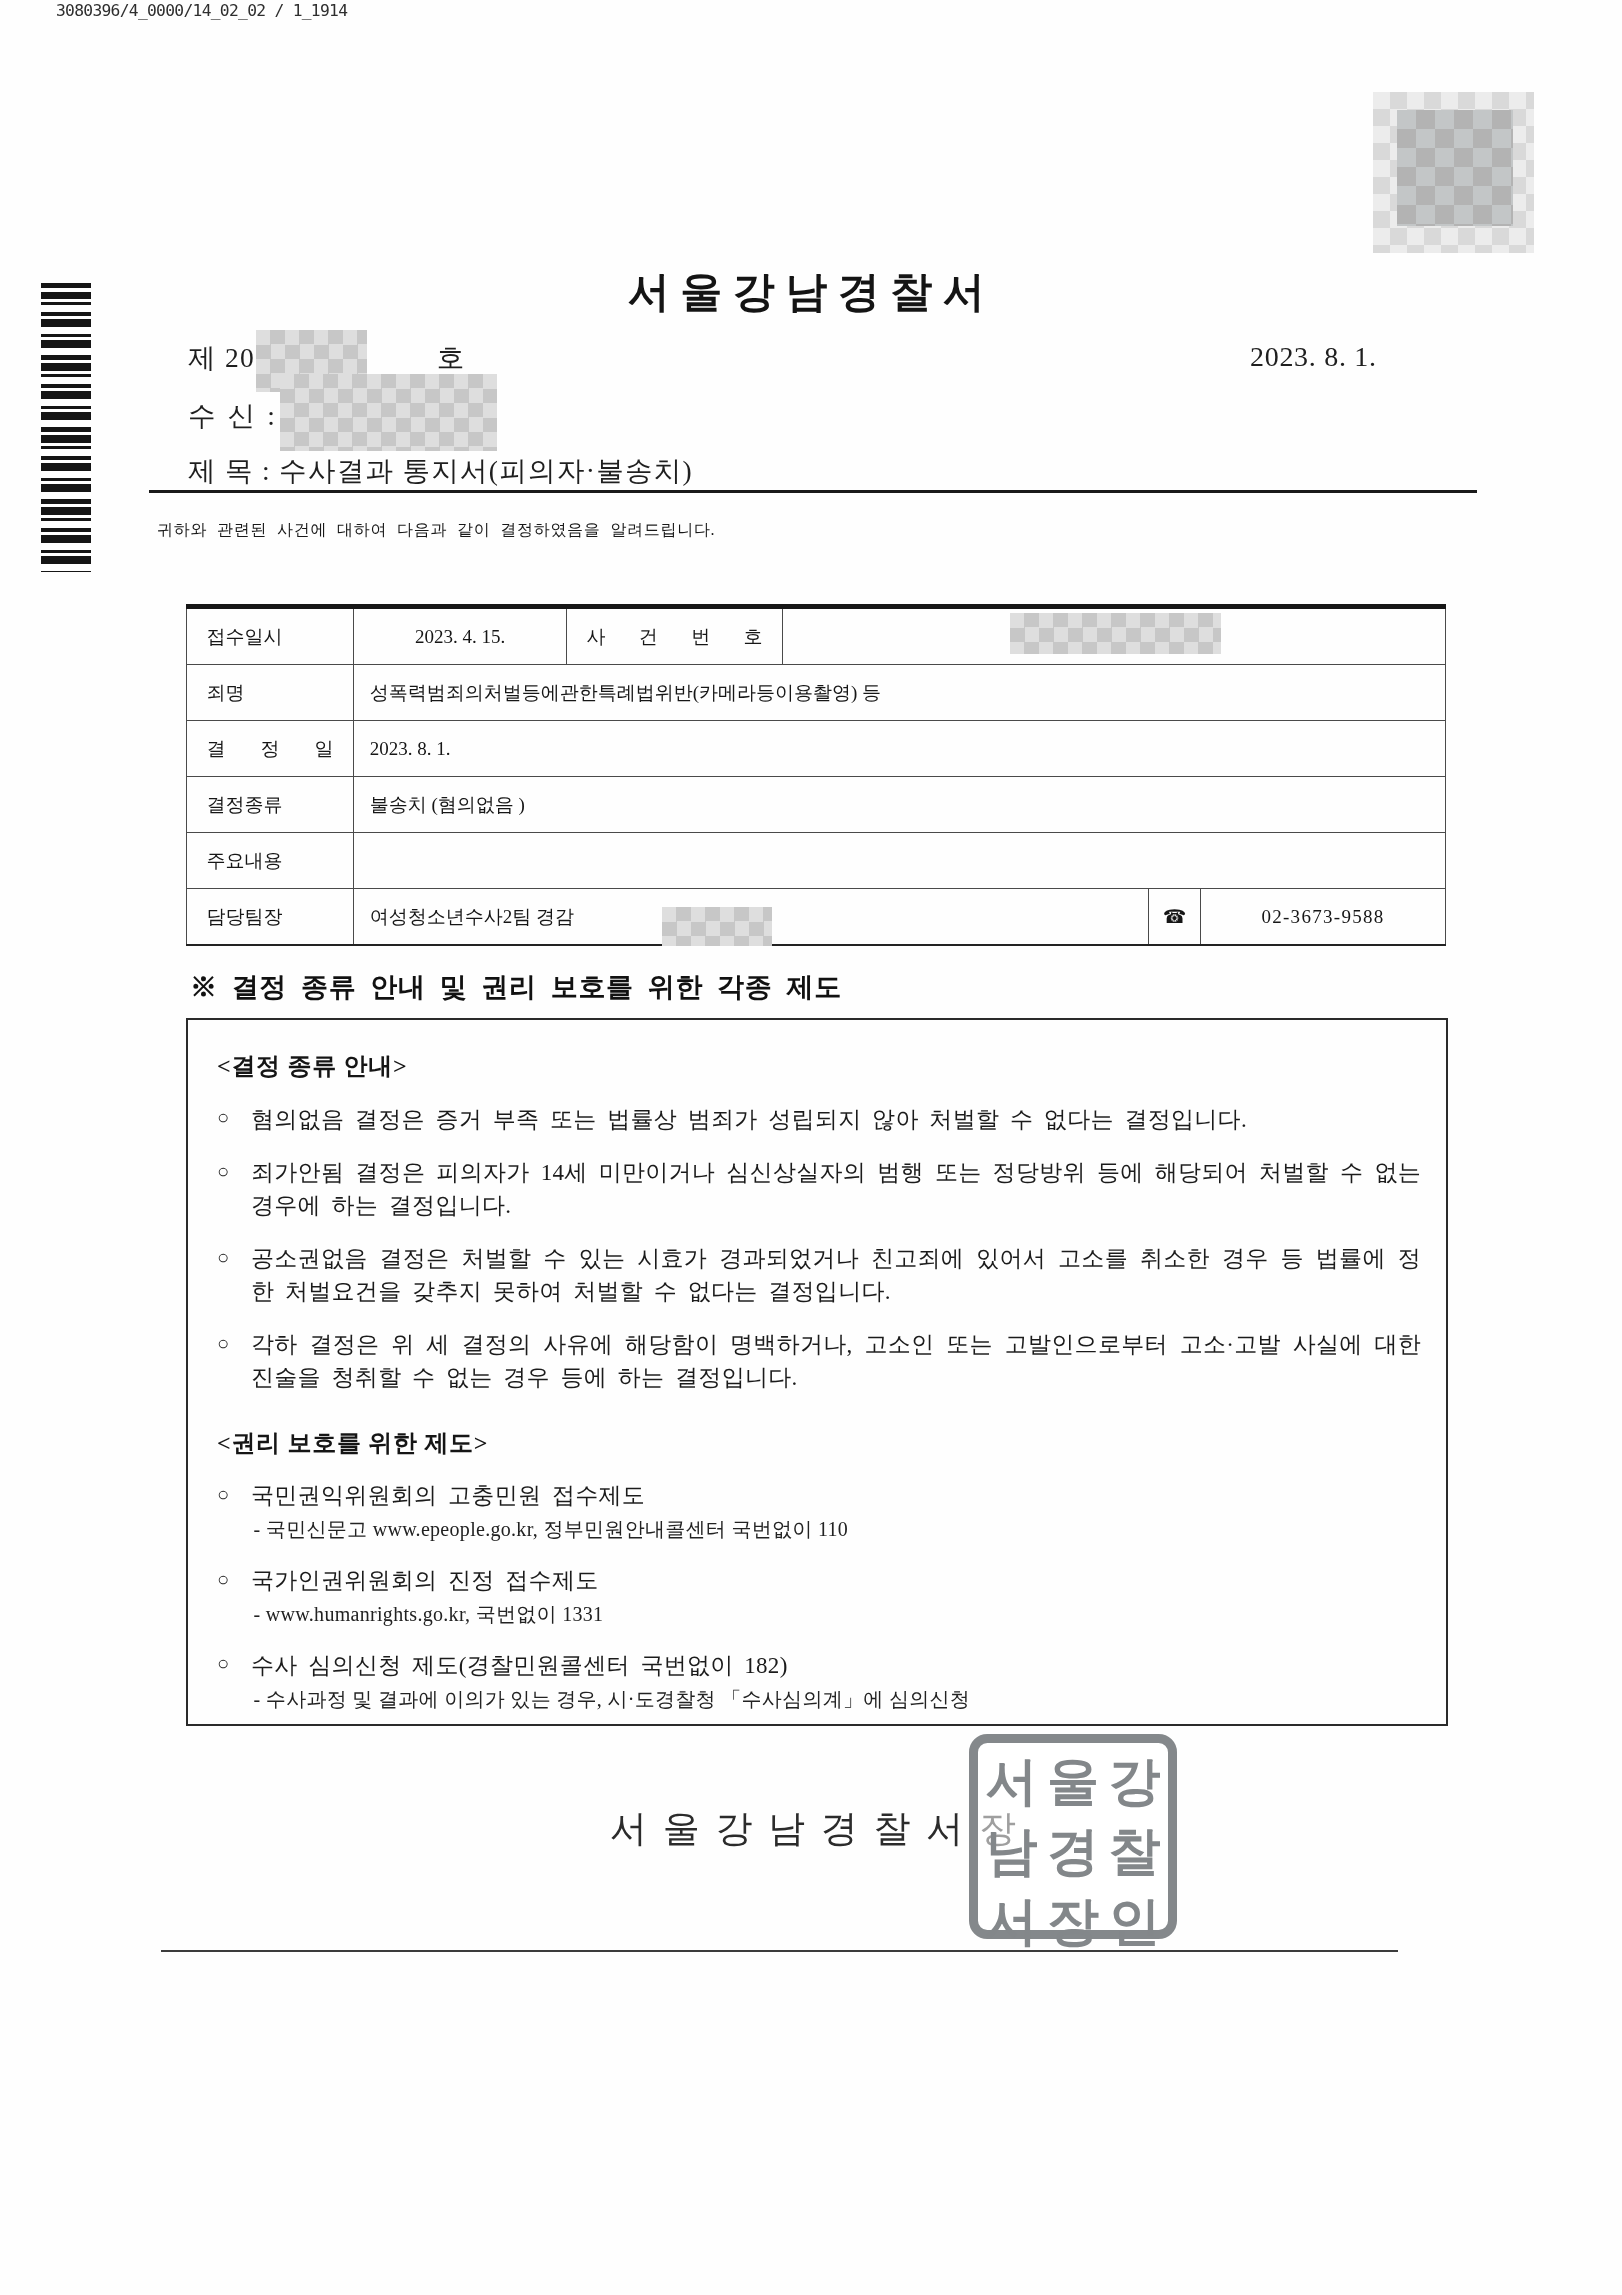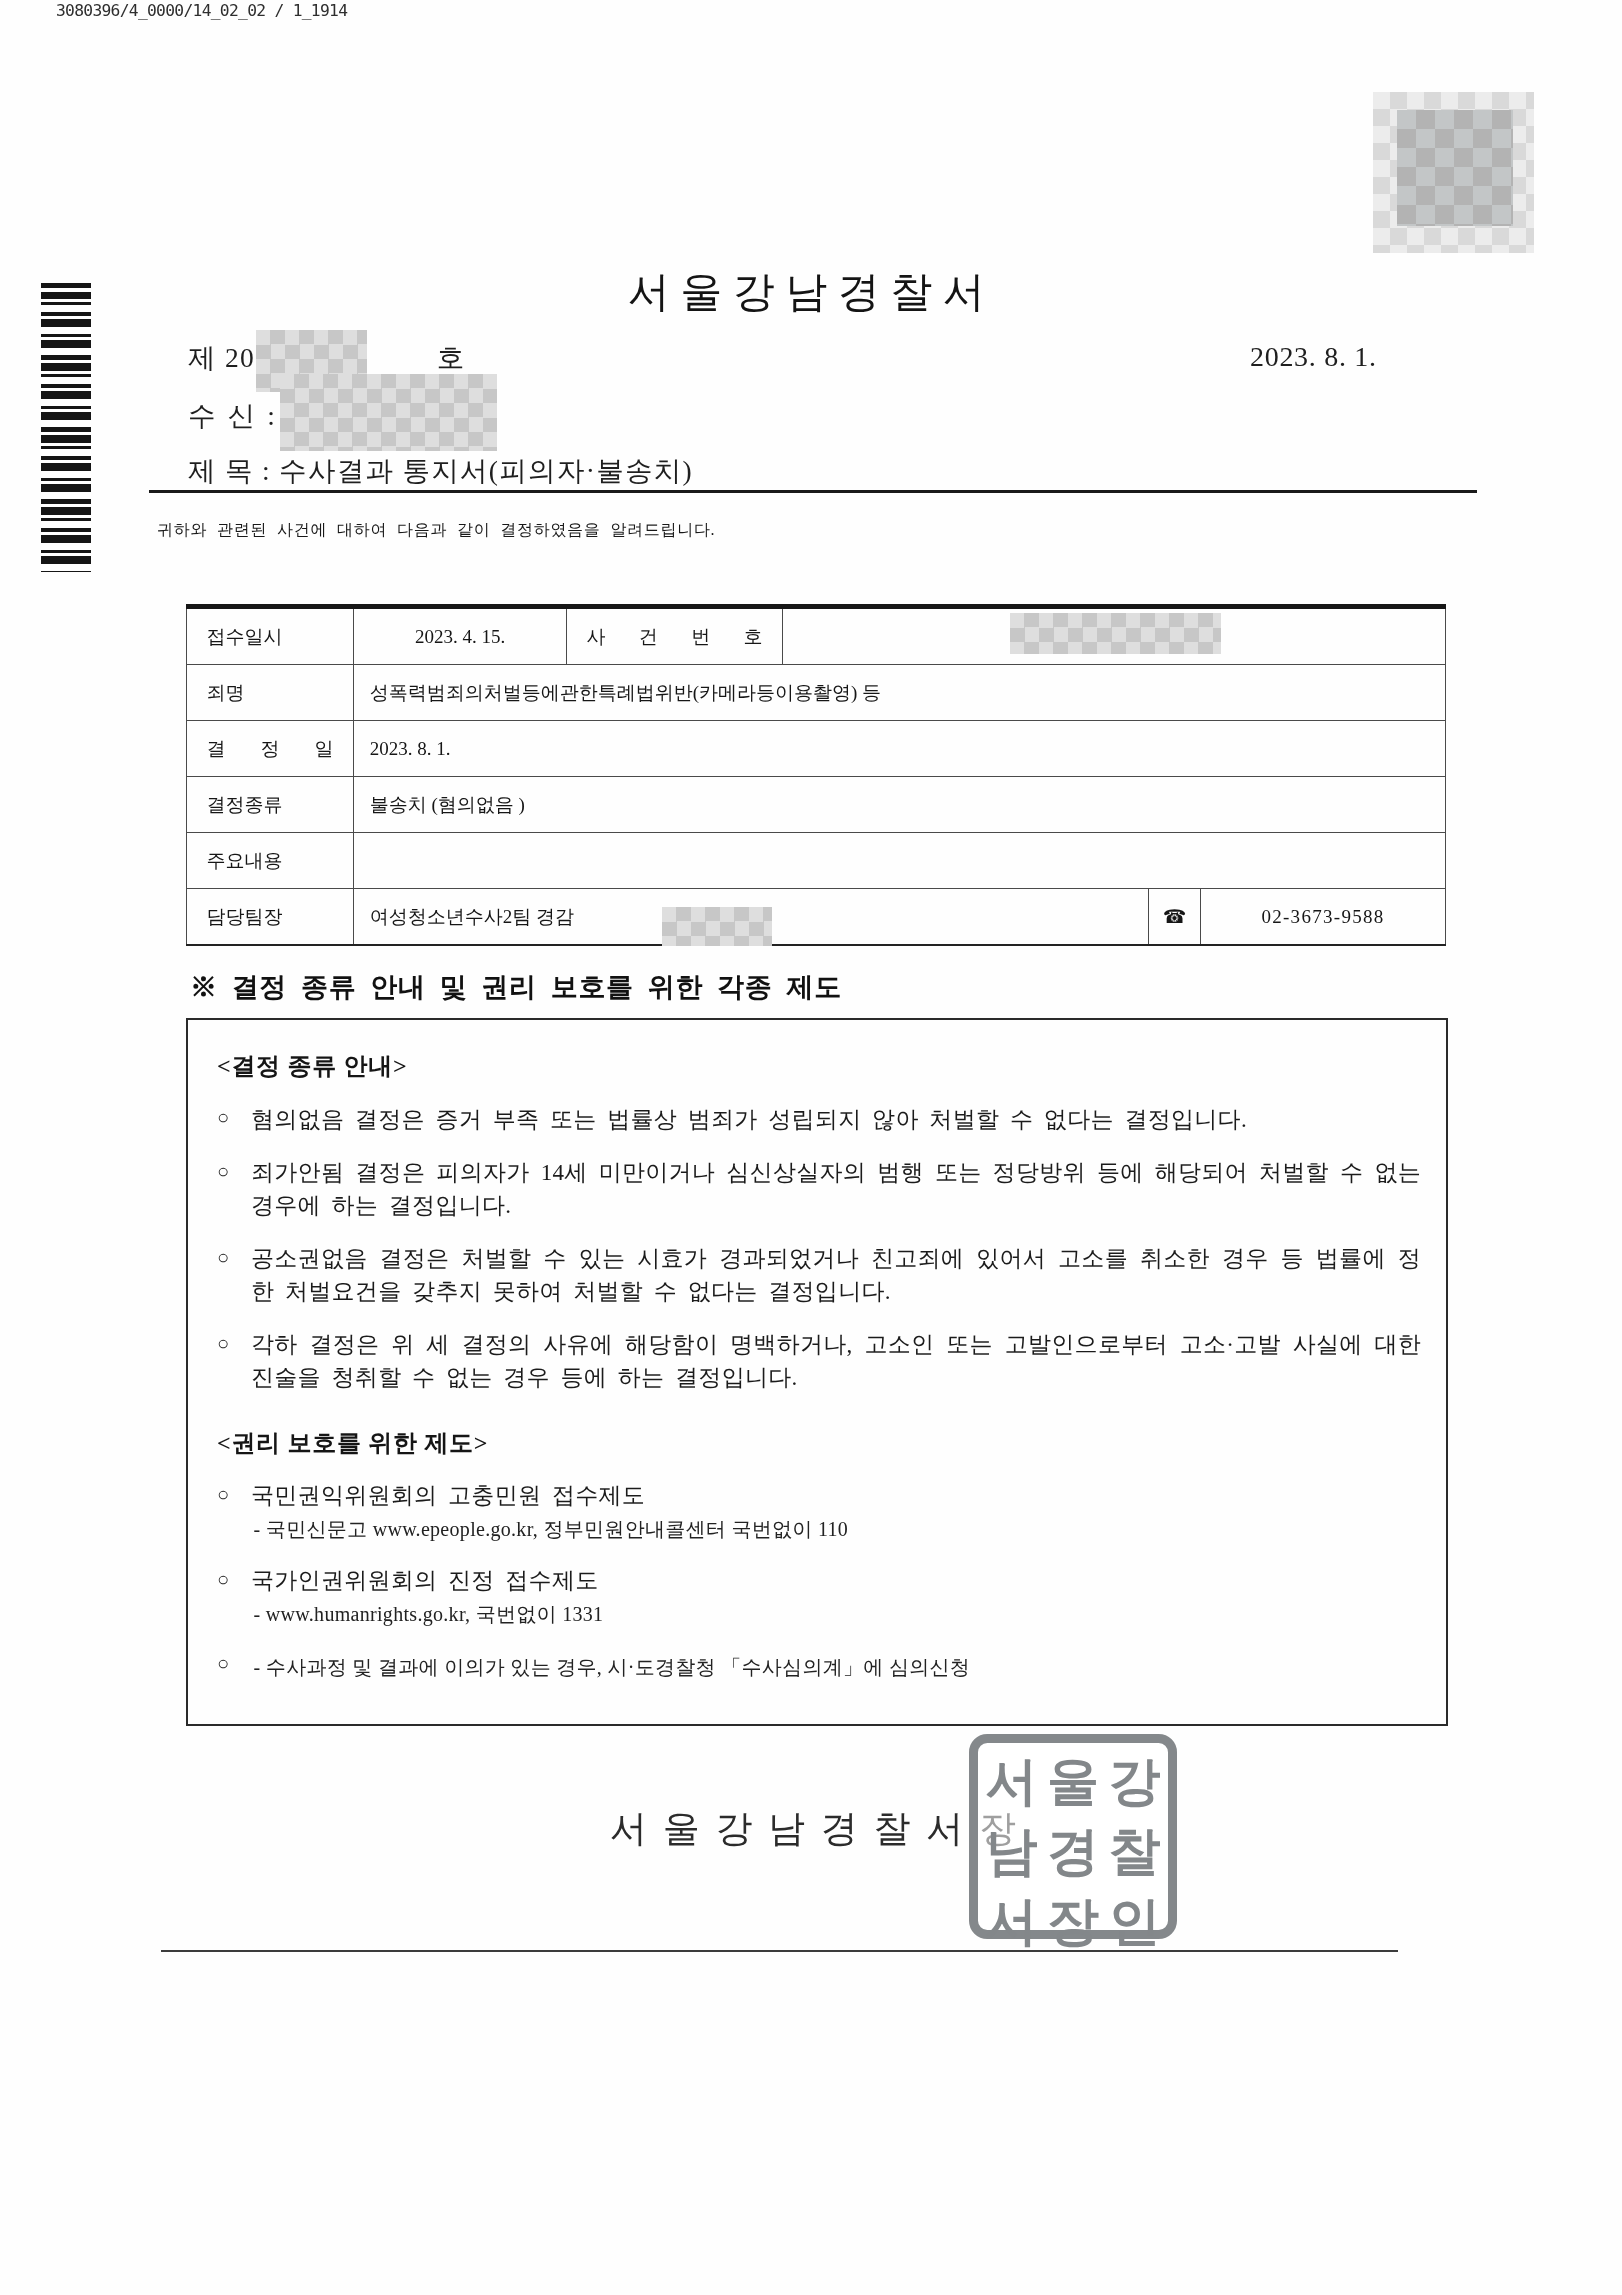--- a/index.html
+++ b/index.html
@@ -27,21 +27,21 @@
     background:repeating-linear-gradient(to bottom,
       #151515 0 5.2px,#fff 5.2px 8.5px,
       #151515 8.5px 15.7px,#fff 15.7px 19px,
       #151515 19px 21.6px,#fff 21.6px 29px,
       #151515 29px 33px,#fff 33px 36px,
       #151515 36px 44px,#fff 44px 51px,
       #151515 51px 54px,#fff 54px 57px,
       #151515 57px 65px,#fff 65px 72px);}
   
   .title{left:0;top:264px;width:100%;text-align:center;font-size:42px;
-    font-weight:400;letter-spacing:10.5px;color:#141414;}
+    font-weight:700;letter-spacing:10.5px;color:#141414;}
   .docno-line{left:188px;top:340px;font-size:27.5px;letter-spacing:1.3px;}
   .docno-suffix{margin-left:141px;}
   .date-line{left:1250px;top:341px;font-size:28px;letter-spacing:0.7px;}
   .recipient-line{left:188px;top:398px;font-size:27.5px;letter-spacing:2.6px;}
   .subject-line{left:188px;top:453px;font-size:27.5px;letter-spacing:1.3px;}
   .rule1{left:149px;top:490px;width:1328px;height:2.6px;background:#1a1a1a;}
   .rule2{left:161px;top:1950px;width:1237px;height:2px;background:#3c3c3c;}
   .intro{left:157px;top:520px;font-size:16px;letter-spacing:0.7px;word-spacing:5.2px;color:#181818;}
   
   .case-table{left:186px;top:604px;width:1259px;border-collapse:collapse;table-layout:fixed;
@@ -186,20 +186,21 @@
   <div class="n-item">
     <span class="n-bullet">○</span>
     <div>
       <div class="n-text">국가인권위원회의 진정 접수제도</div>
       <div class="n-sub">- www.humanrights.go.kr, 국번없이 1331</div>
     </div>
   </div>
   <div class="n-item">
     <span class="n-bullet">○</span>
     <div>
+      <div class="n-text">수사 심의신청 제도(경찰민원콜센터 국번없이 182)</div>
       <div class="n-sub">- 수사과정 및 결과에 이의가 있는 경우, 시·도경찰청 「수사심의계」에 심의신청</div>
     </div>
   </div>
 </div>
 
 <div class="abs signature">서울강남경찰서장</div>
 
 <div class="abs stamp">
   <span>서</span>
   <span>울</span>

